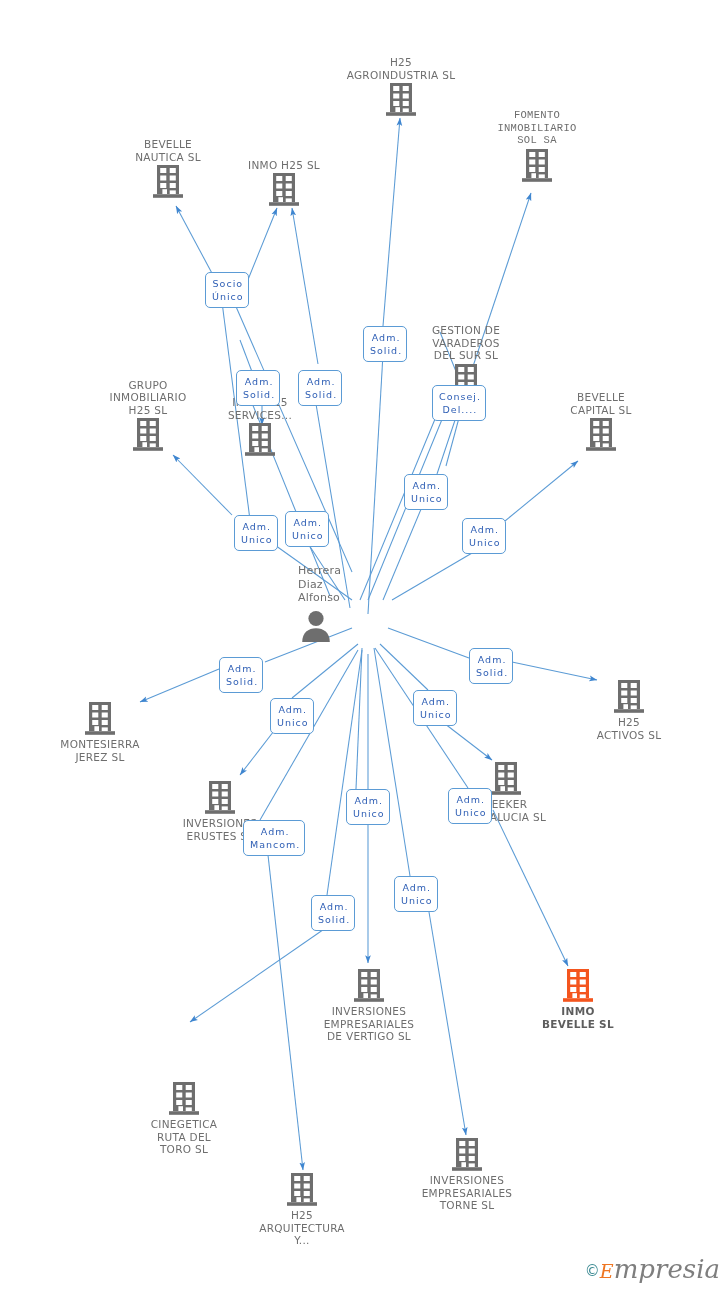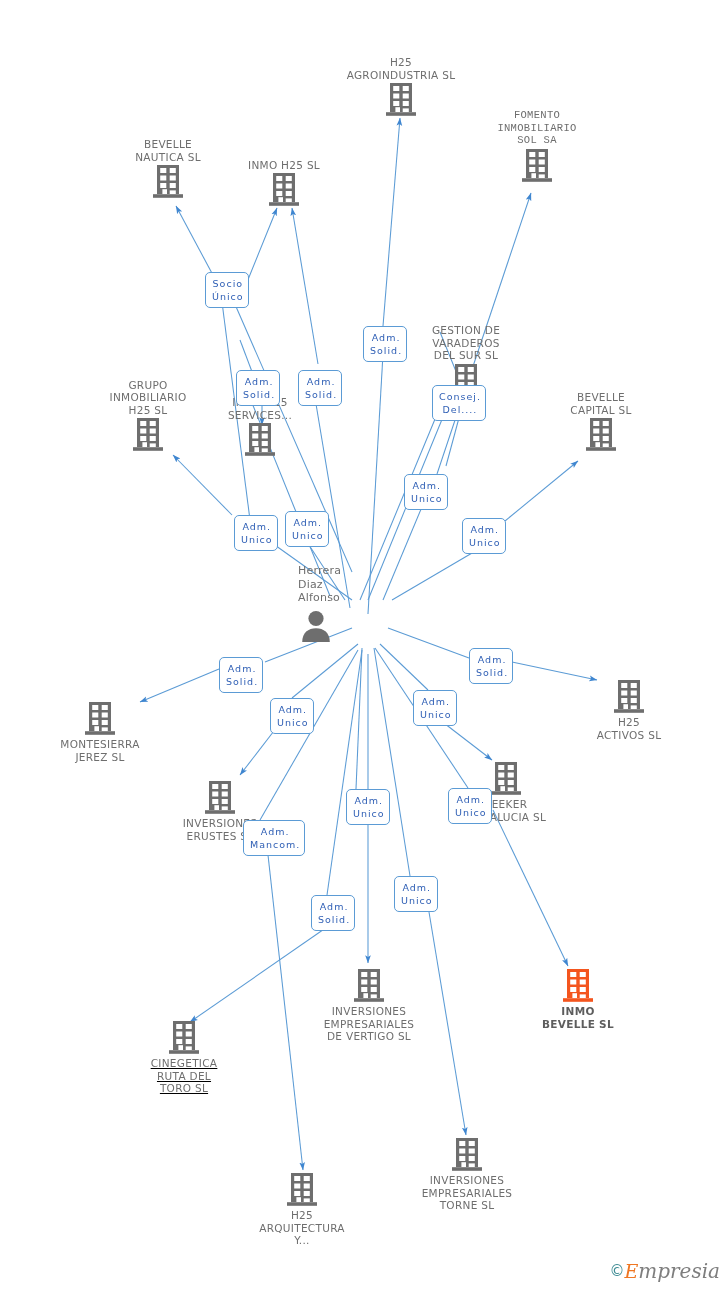--- a/index.html
+++ b/index.html
@@ -93,21 +93,21 @@
     position:absolute;
     right:8px;
     bottom:8px;
     z-index:9;
     font-size:17px;
     line-height:20px;
     white-space:nowrap;
   }
   #watermark .c{ color:#3d8b93; font-size:15px; vertical-align:2px;}
   #watermark .e{ color:#ef7622; font-family:"DejaVu Serif", serif; font-style:italic; font-size:19px;}
-  #watermark .rest{ color:#7e7e7e; font-family:"DejaVu Serif", serif; font-style:italic; font-size:20px;}
+  #watermark .rest{ color:#7e7e7e; font-family:"DejaVu Serif", serif; font-style:italic; font-size:26px;}
 </style>
 </head>
 <body>
 
 <div id="canvas">
 
   <svg id="edges" viewBox="0 0 728 1290" xmlns="http://www.w3.org/2000/svg">
     <defs>
       <marker id="ah" markerWidth="9" markerHeight="9" refX="7.4" refY="3.1" orient="auto" markerUnits="strokeWidth">
         <path d="M0,0.4 L7.6,3.1 L0,5.8 L1.7,3.1 Z" fill="#3f86d0"></path>
@@ -395,21 +395,21 @@
             <rect x="7.2" y="18" width="6.1" height="5" fill="#fff"></rect>
             <rect x="16.7" y="18" width="6.1" height="5" fill="#fff"></rect>
             <rect x="9.4" y="24.2" width="4.6" height="4.8" fill="#fff"></rect>
             <rect x="16.7" y="25.4" width="6.1" height="3.6" fill="#fff"></rect>
             <rect x="0" y="29.2" width="30" height="3.6" fill="#6e6e6e"></rect>
           </svg></span>
         <span class="lbl">INVERSIONES
 EMPRESARIALES
 DE VERTIGO SL</span>
       </div>
-      <div class="node" style="left: 184px; top: 1021px; text-decoration: underline;">
+      <div class="node" style="left: 184px; top: 1082px;">
         <span class="ico"><svg width="30" height="34" viewBox="0 0 30 34">
             <rect x="4" y="0" width="22" height="29" fill="#6e6e6e"></rect>
             <rect x="7.2" y="3" width="6.1" height="5" fill="#fff"></rect>
             <rect x="16.7" y="3" width="6.1" height="5" fill="#fff"></rect>
             <rect x="7.2" y="10.5" width="6.1" height="5" fill="#fff"></rect>
             <rect x="16.7" y="10.5" width="6.1" height="5" fill="#fff"></rect>
             <rect x="7.2" y="18" width="6.1" height="5" fill="#fff"></rect>
             <rect x="16.7" y="18" width="6.1" height="5" fill="#fff"></rect>
             <rect x="9.4" y="24.2" width="4.6" height="4.8" fill="#fff"></rect>
             <rect x="16.7" y="25.4" width="6.1" height="3.6" fill="#fff"></rect>

